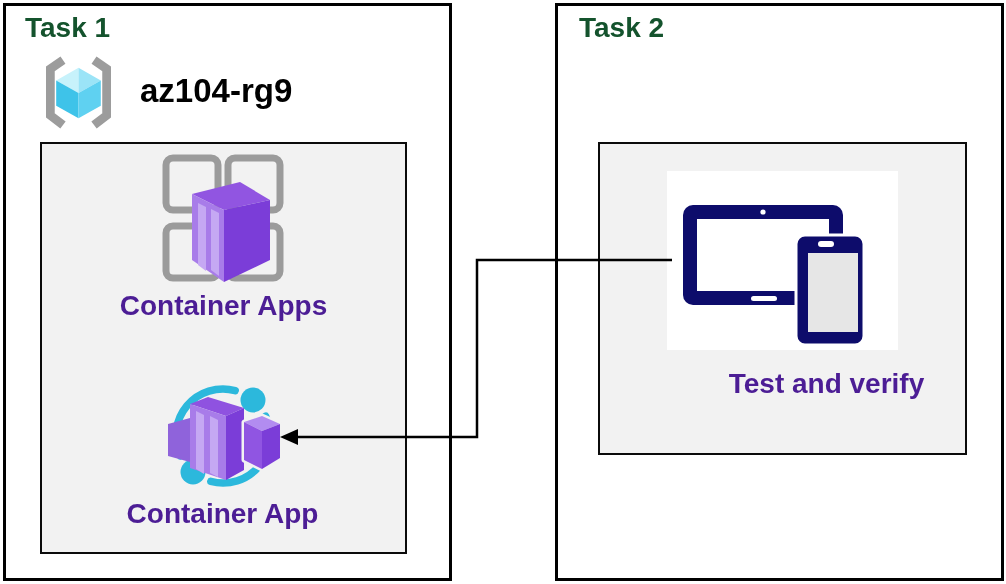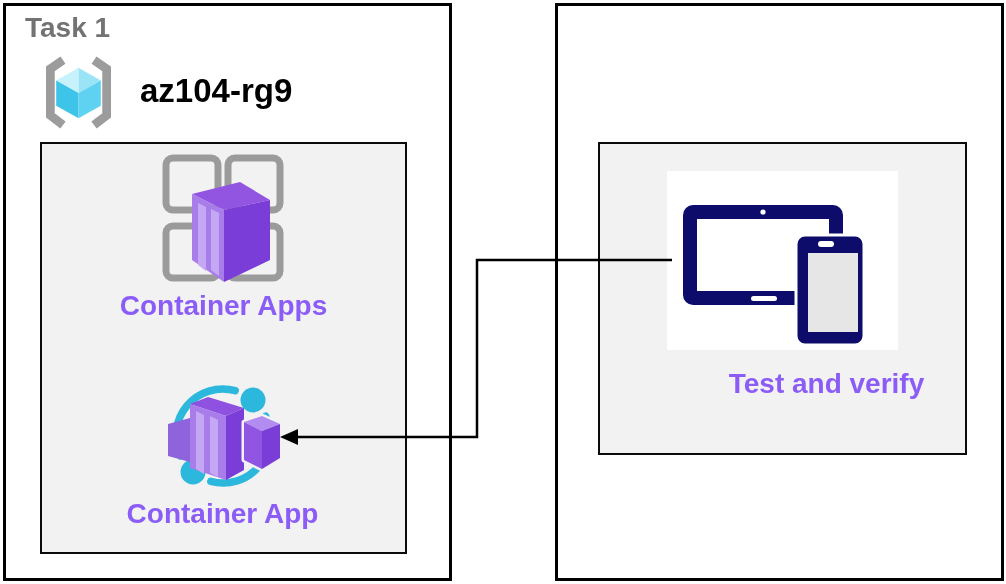--- a/index.html
+++ b/index.html
@@ -12,31 +12,31 @@
   }
   .abs{position:absolute;}
   .panel{
     background:#ffffff;
     border:3px solid #000000;
     box-sizing:border-box;
   }
   .task-title{
     font-size:28px;
     font-weight:bold;
-    color:#737373;
+    color:#14532d;
     white-space:nowrap;
   }
   .inner-box{
     background:#F2F2F2;
     border:2px solid #0b0b0b;
     box-sizing:border-box;
   }
   .bold-label{
     font-weight:bold;
-    color:#8b5cf6;
+    color:#4c1d95;
     text-align:center;
     white-space:nowrap;
   }
   .rg-name{
     font-size:33px;
     font-weight:bold;
     color:#000000;
     white-space:nowrap;
   }
   .env-label{font-size:28px;line-height:35px;}
@@ -101,20 +101,21 @@
     <polygon points="88,48 106,42 124,50 106,57" fill="#B28CF0"></polygon>
     <polygon points="88,48 106,57 106,95 88,86" fill="#9055E2"></polygon>
     <polygon points="106,57 124,50 124,84 106,95" fill="#7B3DD8"></polygon>
   </svg>
 
   <div class="bold-label app-label abs" style="left:40px;top:498px;width:365px;">Container App</div>
 
   <div class="panel abs" style="left:555px;top:3px;width:449px;height:578px;">
   </div>
 
+  <div class="task-title abs" style="left:579px;top:12px;">Task 2</div>
 
   <div class="inner-box abs" style="left:598px;top:142px;width:369px;height:313px;"></div>
 
   <div class="white-plate abs" style="left:667px;top:171px;width:231px;height:179px;">
     <svg width="231" height="179" viewBox="0 0 231 179">
       <rect x="16" y="34" width="160" height="100" rx="10" fill="#0D0C6B"></rect>
       <rect x="30" y="48" width="132" height="72" fill="#ffffff"></rect>
       <circle cx="96" cy="41" r="2.6" fill="#ffffff"></circle>
       <rect x="84" y="125" width="26" height="5" rx="2.5" fill="#ffffff"></rect>
       <rect x="129" y="64" width="68" height="110" rx="9" fill="#0D0C6B" stroke="#ffffff" stroke-width="3"></rect>

